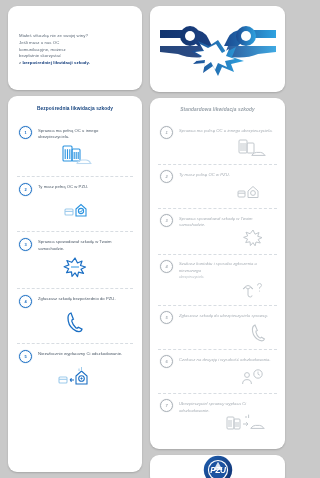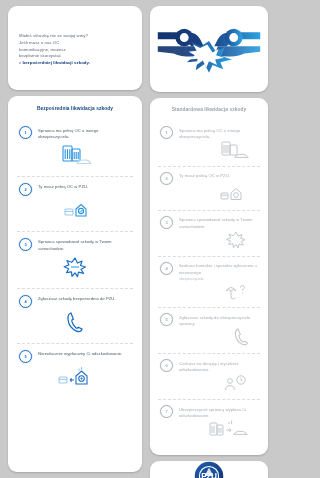--- a/index.html
+++ b/index.html
@@ -5,21 +5,21 @@
   html,body{margin:0;padding:0;}
   body{
     width:301px;height:478px;overflow:hidden;
     background:#c9c9c9;
     font-family:"Liberation Sans",sans-serif;
     -webkit-font-smoothing:antialiased;
   }
   .stage{position:relative;width:301px;height:478px;box-sizing:border-box;padding:6px 8px;display:flex;gap:8px;}
   .col{display:flex;flex-direction:column;gap:6px;}
   .col-left{width:134px;}
-  .col-right{width:118px;}
+  .col-right{width:135px;font-style:italic;}
 
   .card{
     background:#ffffff;border-radius:9px;
     box-shadow:0 1px 2px rgba(0,0,0,.18);
     box-sizing:border-box;
   }
 
   
   .intro{
     padding:18px 11px 14px 11px;

